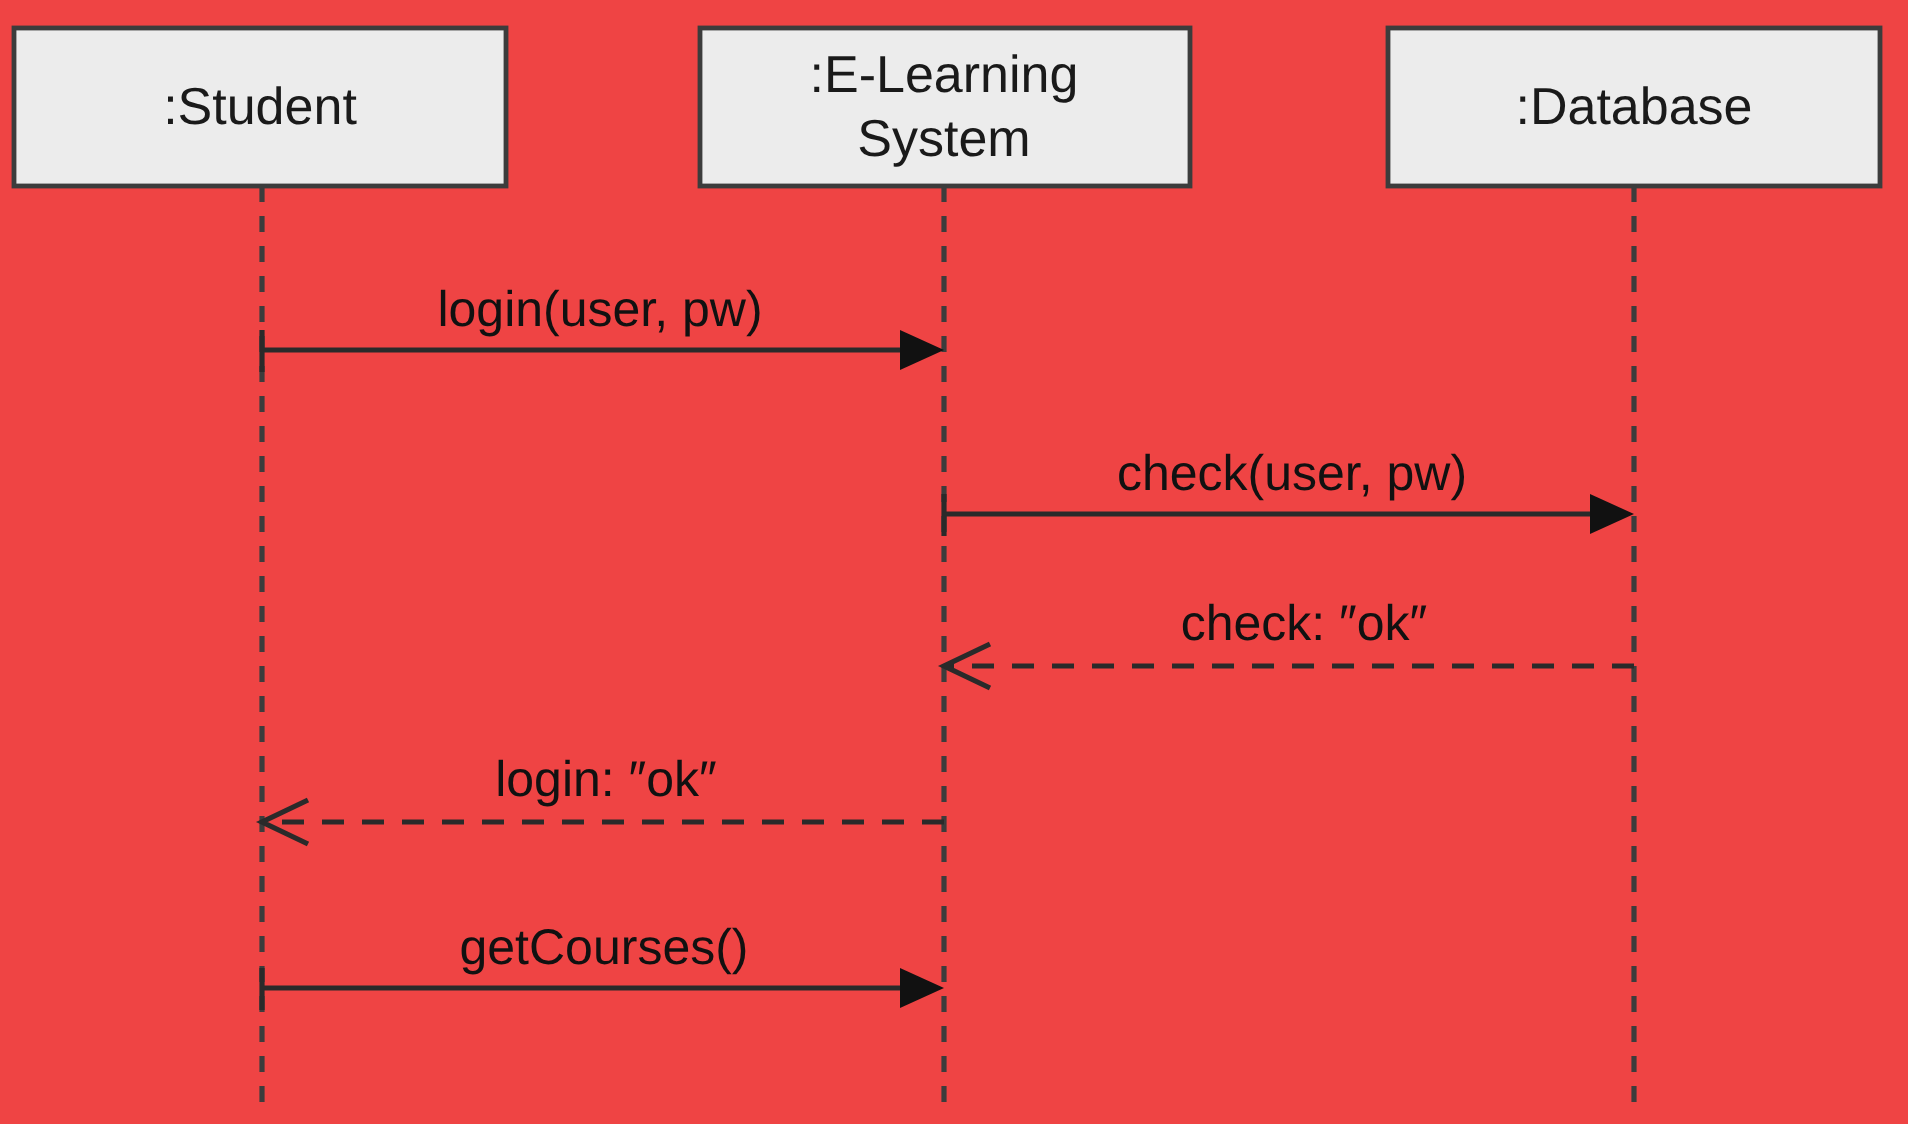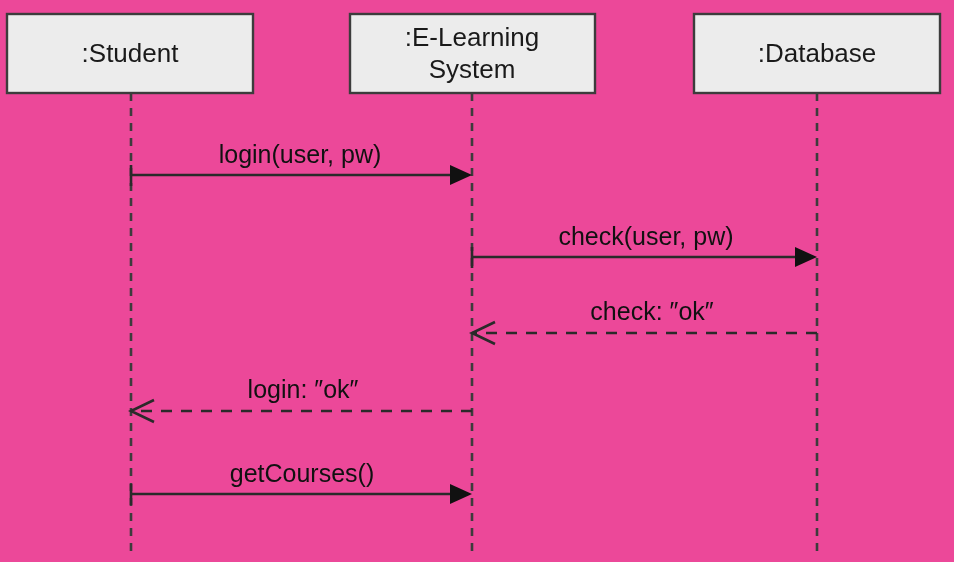--- a/index.html
+++ b/index.html
@@ -7,21 +7,21 @@
     padding: 0;
     background: #ffffff;
   }
   body {
     font-family: "Liberation Sans", sans-serif;
   }
   #diagram-root {
     position: relative;
     width: 954px;
     height: 562px;
-    background: #ec4899;
+    background: #ef4444;
     overflow: hidden;
   }
   #diagram-svg {
     position: absolute;
     top: 0;
     left: 0;
     width: 954px;
     height: 562px;
     display: block;
   }

